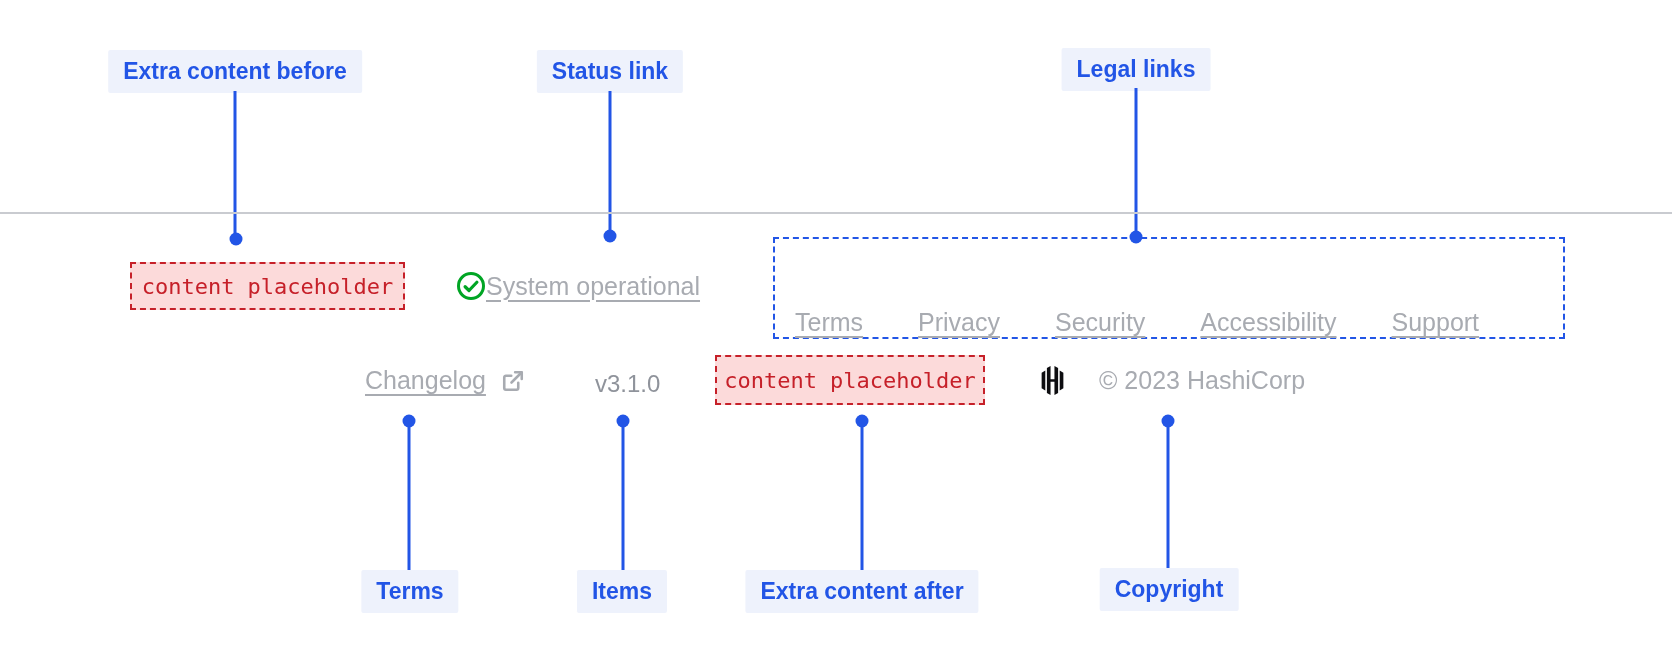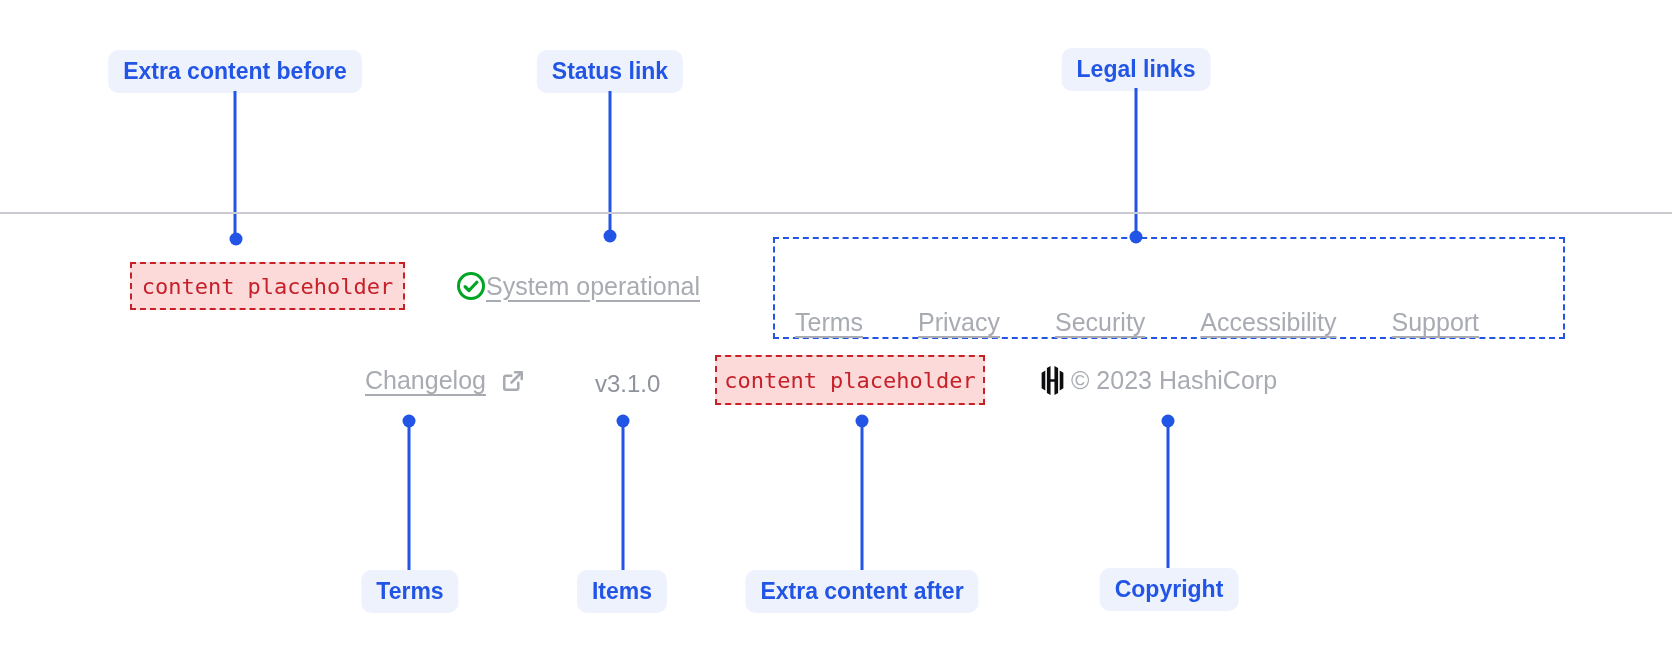--- a/index.html
+++ b/index.html
@@ -16,21 +16,21 @@
   *{margin:0;padding:0;box-sizing:border-box;}
   html,body{width:1672px;height:658px;background:#ffffff;overflow:hidden;
     font-family:"Liberation Sans",sans-serif;}
   .stage{position:relative;width:1672px;height:658px;background:#fff;}
 
   
   .pill{
     position:absolute;transform:translateX(-50%);
     background:var(--pill-bg);color:var(--accent-blue);
     font-size:23px;font-weight:600;line-height:1;
-    padding:10px 15px;border-radius:10px;white-space:nowrap;
+    padding:10px 15px;border-radius:2px;white-space:nowrap;
   }
   
   .vline{position:absolute;width:3px;background:var(--accent-blue);transform:translateX(-50%);}
   .dot{position:absolute;width:13px;height:13px;border-radius:50%;
     background:var(--accent-blue);transform:translate(-50%,-50%);}
 
   .divider{position:absolute;left:0;top:212px;width:1672px;height:2px;background:var(--divider);}
 
   
   .placeholder{
@@ -107,21 +107,21 @@
       </svg>
     </span>
   </div>
 
   <div class="row2-item version" style="left:595px;top:370px">v3.1.0</div>
 
   <div class="placeholder" style="left:715px;top:355px;width:270px;height:50px">
     <span>content placeholder</span>
   </div>
 
-  <div class="row2-item" style="left:1038px;top:366px;gap:4px">
+  <div class="row2-item" style="left:1038px;top:366px;gap:32px">
     <span>
       <svg class="icon-svg" width="29" height="29" viewBox="0 0 24 24" fill="var(--logo-black)">
         <path d="M10.383.011 7.361 1.756v20.5L10.383 24V13.076h3.234V24l3.022-1.744v-20.5L13.617.011v10.913h-3.234z"></path>
         <path d="M6.032 3.767 3.009 5.512v12.973l3.023 1.745z"></path>
         <path d="M17.968 3.767v16.463l3.023-1.745V5.512z"></path>
       </svg>
     </span>
     <span class="copyright-text">© 2023 HashiCorp</span>
   </div>
 

